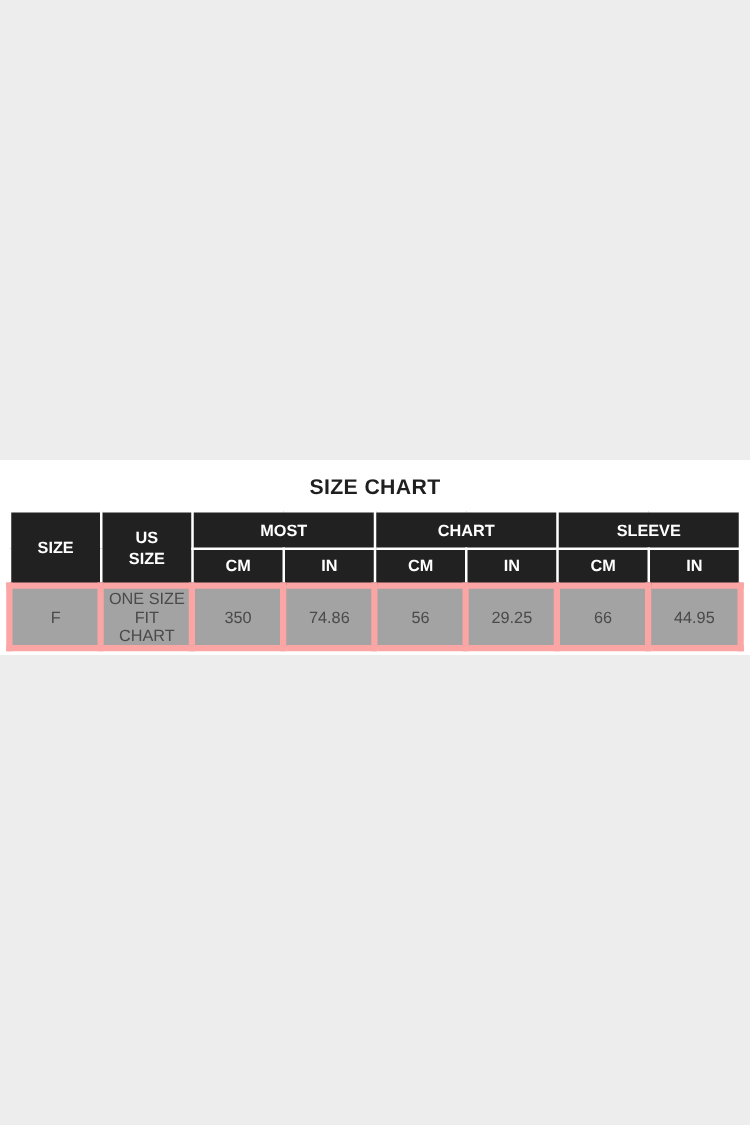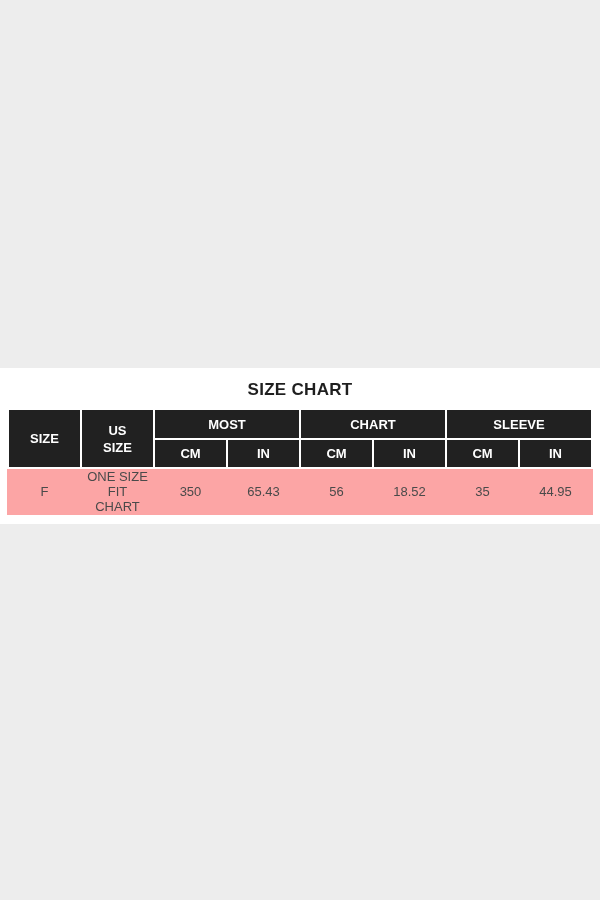--- a/index.html
+++ b/index.html
@@ -42,28 +42,28 @@
     font-size: 13px;
     font-weight: 700;
     text-align: center;
     vertical-align: middle;
     border: 2px solid #ffffff;
     padding: 0;
   }
   tr.header-row-top th { height: 30px; }
   tr.header-row-units th { height: 29px; }
   table.size-chart tbody td {
-    background: #fca5a5;
+    background: #a3a3a3;
     color: #4a4a4a;
     font-size: 13px;
     font-weight: 400;
     text-align: center;
     vertical-align: middle;
     height: 46px;
-    border: 1px solid #fca5a5;
+    border: 5px solid #fca5a5;
     padding: 0;
   }
   td.us-size-cell { font-size: 11px; line-height: 15px; }
   th.us-size-head { line-height: 17px; }
 </style>
 </head>
 <body>
 
 <div class="page">
   <section class="band">
@@ -101,22 +101,22 @@
         </tr>
       </thead>
       <tbody>
         <tr>
           <td>F</td>
           <td class="us-size-cell">
             <span>ONE SIZE FIT</span><br>
             <span>CHART</span>
           </td>
           <td>350</td>
-          <td>65.43</td>
+          <td>74.86</td>
           <td>56</td>
-          <td>18.52</td>
-          <td>35</td>
+          <td>29.25</td>
+          <td>66</td>
           <td>44.95</td>
         </tr>
       </tbody>
     </table>
   </section>
 </div>
 
 </body></html>

